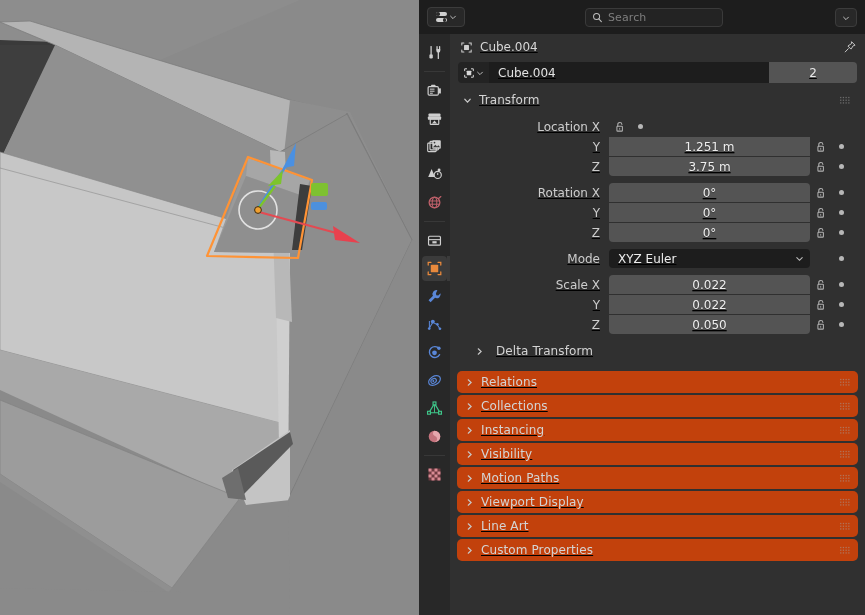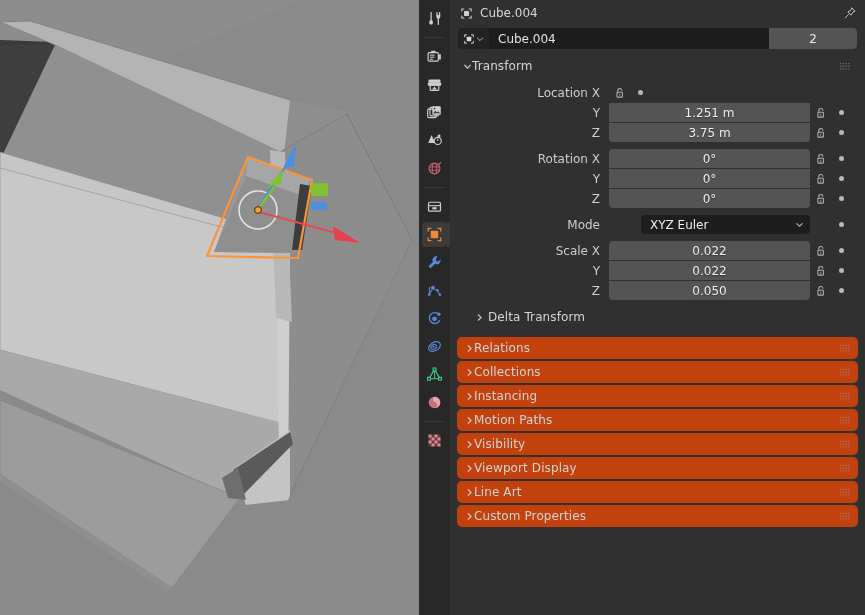--- a/index.html
+++ b/index.html
@@ -69,21 +69,21 @@
   .header-dropdown {
     position: absolute; right: 8px; top: 8px;
     width: 22px; height: 19px;
     background: #282828; border: 1px solid #3c3c3c; border-radius: 4px;
     display:flex; align-items:center; justify-content:center;
     cursor: pointer;
   }
   .chev-dn { width: 8px; height: 8px; }
 
   
-  .props-body { display: flex; flex: 1 1 auto; min-height: 0; }
+  .props-body { display: flex; flex: 1 1 auto; min-height: 0; text-decoration: underline; }
 
   .tab-rail {
     width: 31px; flex: 0 0 31px;
     background: #282828;
     padding-top: 6px;
     display: flex; flex-direction: column; align-items: center;
   }
   .tab {
     width: 25px; height: 25px;
     margin-bottom: 3px;
@@ -158,21 +158,21 @@
   .panel-head {
     height: 22px;
     background: #c2410c;
     border-radius: 5px;
     display: flex; align-items: center;
     padding: 0 7px 0 8px;
     cursor: pointer;
     position: relative;
   }
   .panel-head.open { background: transparent; border-radius:0; padding-left: 6px;}
-  .panel-title { font-size: 12px; color: #d4d4d4; margin-left: 0; letter-spacing:.1px; }
+  .panel-title { font-size: 12px; color: #d4d4d4; margin-left: 7px; letter-spacing:.1px; }
   .tri { width: 9px; height: 9px; flex: 0 0 9px; }
   .grip { margin-left: auto; width: 11px; height: 9px; opacity:.55; }
 
   .panel-body { padding: 6px 0 8px 0; }
 
   
   .prow {
     display: flex; align-items: center;
     height: 19px;
     margin-bottom: 1px;
@@ -197,35 +197,34 @@
   }
   .pfield.mid { border-radius: 0; }
   .pfield.top { border-radius: 4px 4px 0 0; }
   .pfield.bot { border-radius: 0 0 4px 4px; }
   .pfield.dropdown {
     background: #1d1d1d;
     justify-content: flex-start;
     padding-left: 9px;
     border-radius: 4px;
     text-shadow:none;
-    margin-left:32px;
   }
   .dd-chev { margin-left:auto; margin-right:6px; width:9px; height:9px; }
   .lockcell { width: 22px; flex:0 0 22px; display:flex; align-items:center; justify-content:center; cursor:pointer; }
   .lockcell svg { width: 12px; height:12px; }
   .deccell { width: 18px; flex:0 0 18px; display:flex; align-items:center; justify-content:center; cursor:pointer; }
   .dot { width:5px; height:5px; border-radius:50%; background:#b7b7b7; }
 
   .sub-panel-head {
     display:flex; align-items:center;
     height: 20px;
     margin: 7px 7px 0 18px;
     cursor: pointer;
   }
-  .sub-panel-head .panel-title { margin-left: 4px; }
+  .sub-panel-head .panel-title { margin-left: 12px; }
 
   .prow-gap { height: 6px; }
 </style>
 </head>
 <body>
 
 <div id="app">
 
   <div id="viewport">
     <svg viewBox="0 0 419 615" xmlns="http://www.w3.org/2000/svg">
@@ -293,20 +292,45 @@
 
       <rect x="311" y="183" width="17" height="13" rx="2" fill="#7dc42c" opacity="0.95"></rect>
       <rect x="311" y="202" width="16" height="8" rx="2" fill="#4a90e2" opacity="0.95"></rect>
 
       <circle cx="258" cy="210" r="3.4" fill="#f0a030" stroke="#3a2a10" stroke-width="1"></circle>
     </svg>
   </div>
 
   <div id="props">
 
+    <div class="editor-header">
+      <div class="editor-type-btn">
+        <div class="switches">
+          <div class="sw left"></div>
+          <div class="sw right"></div>
+        </div>
+        <svg class="chev-dn" viewBox="0 0 10 10">
+          <path d="M2 4 L5 7 L8 4" fill="none" stroke="#c0c0c0" stroke-width="1.2" stroke-linecap="round"></path>
+        </svg>
+      </div>
+
+      <div class="search-box">
+        <svg class="search-ico" viewBox="0 0 12 12">
+          <circle cx="5" cy="5" r="3.3" fill="none" stroke="#bdbdbd" stroke-width="1.1"></circle>
+          <line x1="7.4" y1="7.4" x2="10.2" y2="10.5" stroke="#bdbdbd" stroke-width="1.2" stroke-linecap="round"></line>
+        </svg>
+        <span class="search-text">Search</span>
+      </div>
+
+      <div class="header-dropdown">
+        <svg class="chev-dn" viewBox="0 0 10 10">
+          <path d="M2 4 L5 7 L8 4" fill="none" stroke="#c6c6c6" stroke-width="1.2" stroke-linecap="round"></path>
+        </svg>
+      </div>
+    </div>
 
     <div class="props-body">
 
       <div class="tab-rail">
 
         <div class="tab">
           <svg viewBox="0 0 20 20">
             <g fill="none" stroke="#cfcfcf" stroke-width="1.5" stroke-linecap="round">
               <line x1="6" y1="3" x2="6" y2="12"></line>
               <path d="M13 3 L13 6.5 M16 3 L16 6.5 M14.5 6.5 L14.5 17"></path>
@@ -766,20 +790,45 @@
                 </g>
               </svg>
           </div>
         </div>
 
         <div class="panel">
           <div class="panel-head">
             <svg class="tri" viewBox="0 0 10 10">
                 <path d="M3.6 2 L6.8 5 L3.6 8" fill="none" stroke="#c8c8c8" stroke-width="1.3" stroke-linecap="round"></path>
               </svg>
+            <span class="panel-title">Visibility</span>
+            <svg class="grip" viewBox="0 0 12 10">
+                <g fill="#a0a0a0">
+                  <rect x="0" y="1" width="1.4" height="1.4"></rect>
+                  <rect x="3" y="1" width="1.4" height="1.4"></rect>
+                  <rect x="6" y="1" width="1.4" height="1.4"></rect>
+                  <rect x="9" y="1" width="1.4" height="1.4"></rect>
+                  <rect x="0" y="4" width="1.4" height="1.4"></rect>
+                  <rect x="3" y="4" width="1.4" height="1.4"></rect>
+                  <rect x="6" y="4" width="1.4" height="1.4"></rect>
+                  <rect x="9" y="4" width="1.4" height="1.4"></rect>
+                  <rect x="0" y="7" width="1.4" height="1.4"></rect>
+                  <rect x="3" y="7" width="1.4" height="1.4"></rect>
+                  <rect x="6" y="7" width="1.4" height="1.4"></rect>
+                  <rect x="9" y="7" width="1.4" height="1.4"></rect>
+                </g>
+              </svg>
+          </div>
+        </div>
+
+        <div class="panel">
+          <div class="panel-head">
+            <svg class="tri" viewBox="0 0 10 10">
+                <path d="M3.6 2 L6.8 5 L3.6 8" fill="none" stroke="#c8c8c8" stroke-width="1.3" stroke-linecap="round"></path>
+              </svg>
             <span class="panel-title">Motion Paths</span>
             <svg class="grip" viewBox="0 0 12 10">
                 <g fill="#a0a0a0">
                   <rect x="0" y="1" width="1.4" height="1.4"></rect>
                   <rect x="3" y="1" width="1.4" height="1.4"></rect>
                   <rect x="6" y="1" width="1.4" height="1.4"></rect>
                   <rect x="9" y="1" width="1.4" height="1.4"></rect>
                   <rect x="0" y="4" width="1.4" height="1.4"></rect>
                   <rect x="3" y="4" width="1.4" height="1.4"></rect>
                   <rect x="6" y="4" width="1.4" height="1.4"></rect>
@@ -791,45 +840,20 @@
                 </g>
               </svg>
           </div>
         </div>
 
         <div class="panel">
           <div class="panel-head">
             <svg class="tri" viewBox="0 0 10 10">
                 <path d="M3.6 2 L6.8 5 L3.6 8" fill="none" stroke="#c8c8c8" stroke-width="1.3" stroke-linecap="round"></path>
               </svg>
-            <span class="panel-title">Visibility</span>
-            <svg class="grip" viewBox="0 0 12 10">
-                <g fill="#a0a0a0">
-                  <rect x="0" y="1" width="1.4" height="1.4"></rect>
-                  <rect x="3" y="1" width="1.4" height="1.4"></rect>
-                  <rect x="6" y="1" width="1.4" height="1.4"></rect>
-                  <rect x="9" y="1" width="1.4" height="1.4"></rect>
-                  <rect x="0" y="4" width="1.4" height="1.4"></rect>
-                  <rect x="3" y="4" width="1.4" height="1.4"></rect>
-                  <rect x="6" y="4" width="1.4" height="1.4"></rect>
-                  <rect x="9" y="4" width="1.4" height="1.4"></rect>
-                  <rect x="0" y="7" width="1.4" height="1.4"></rect>
-                  <rect x="3" y="7" width="1.4" height="1.4"></rect>
-                  <rect x="6" y="7" width="1.4" height="1.4"></rect>
-                  <rect x="9" y="7" width="1.4" height="1.4"></rect>
-                </g>
-              </svg>
-          </div>
-        </div>
-
-        <div class="panel">
-          <div class="panel-head">
-            <svg class="tri" viewBox="0 0 10 10">
-                <path d="M3.6 2 L6.8 5 L3.6 8" fill="none" stroke="#c8c8c8" stroke-width="1.3" stroke-linecap="round"></path>
-              </svg>
             <span class="panel-title">Viewport Display</span>
             <svg class="grip" viewBox="0 0 12 10">
                 <g fill="#a0a0a0">
                   <rect x="0" y="1" width="1.4" height="1.4"></rect>
                   <rect x="3" y="1" width="1.4" height="1.4"></rect>
                   <rect x="6" y="1" width="1.4" height="1.4"></rect>
                   <rect x="9" y="1" width="1.4" height="1.4"></rect>
                   <rect x="0" y="4" width="1.4" height="1.4"></rect>
                   <rect x="3" y="4" width="1.4" height="1.4"></rect>
                   <rect x="6" y="4" width="1.4" height="1.4"></rect>

